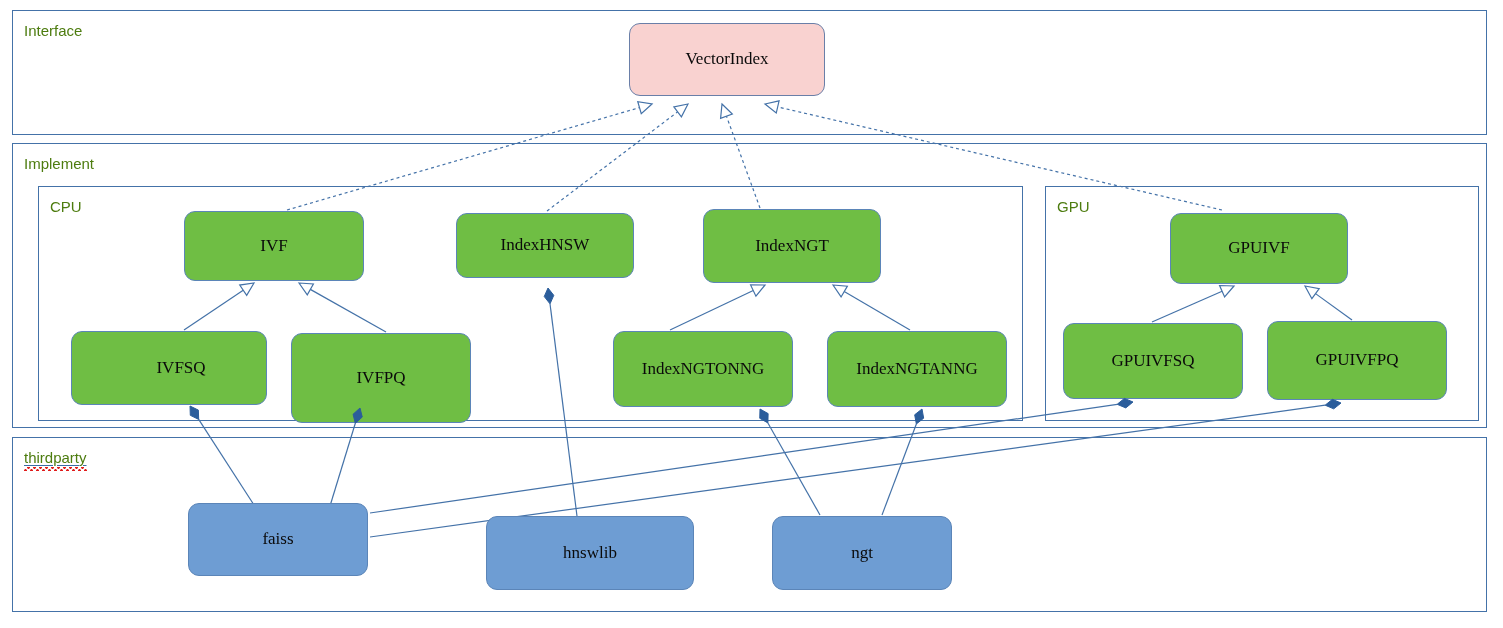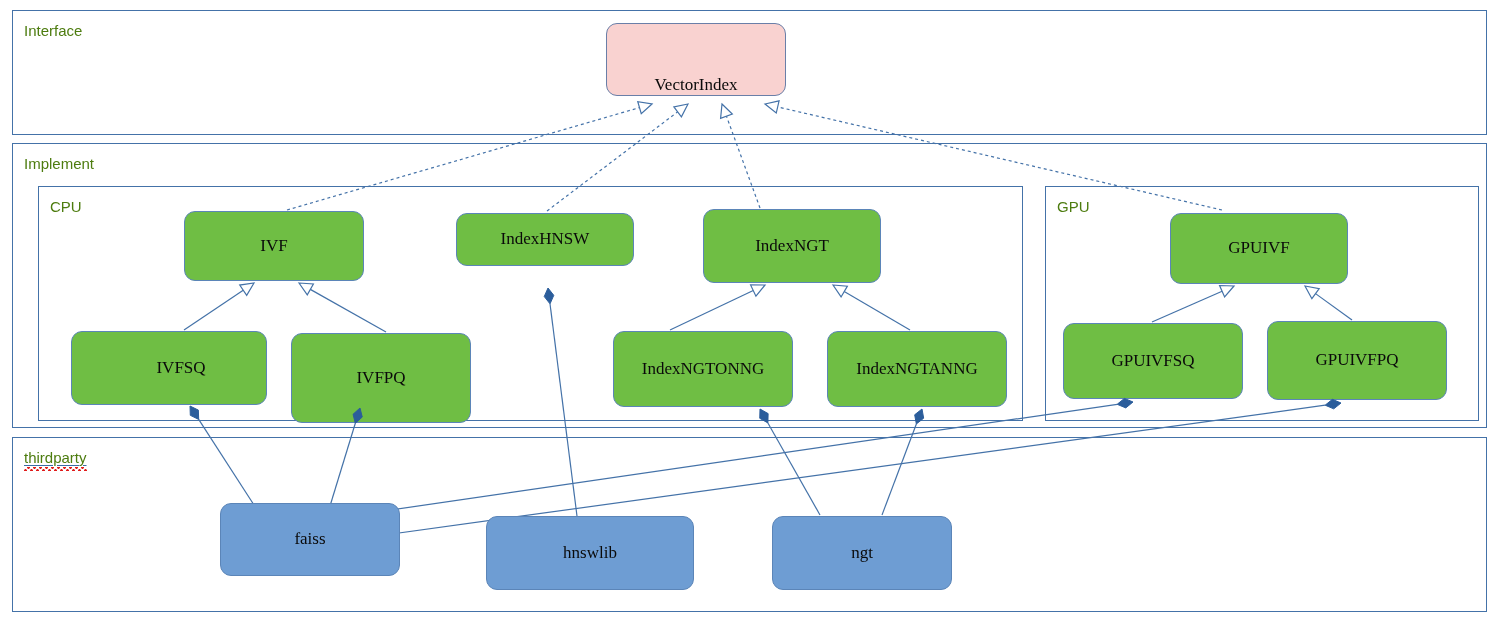--- a/index.html
+++ b/index.html
@@ -148,27 +148,27 @@
       <line x1="254" y1="505" x2="198.68639207094574" y2="419.4367627347442" class="edge-line"></line>
       <line x1="330" y1="506" x2="355.3165716464942" y2="423.2991992881189" class="edge-line"></line>
       <line x1="370" y1="513" x2="1117.1666707184963" y2="404.3034070121191" class="edge-line"></line>
       <line x1="370" y1="537" x2="1325.150214345466" y2="405.1873030666401" class="edge-line"></line>
       <line x1="577" y1="516" x2="550.0188229246139" y2="303.87212506248153" class="edge-line"></line>
       <line x1="820" y1="515" x2="767.8815715176283" y2="422.92410968114336" class="edge-line"></line>
       <line x1="882" y1="515" x2="916.3510839610522" y2="423.9696275032119" class="edge-line"></line>
     </svg>
 
   <div id="nodes-layer">
-      <div class="node iface" style="left: 606px; top: 23px; width: 180px; height: 73px; align-items: flex-end;">
+      <div class="node iface" style="left: 629px; top: 23px; width: 196px; height: 73px;">
         <span>VectorIndex</span>
       </div>
       <div class="node cpu-node" style="left: 184px; top: 211px; width: 180px; height: 70px;">
         <span>IVF</span>
       </div>
-      <div class="node cpu-node" style="left: 456px; top: 213px; width: 178px; height: 53px;">
+      <div class="node cpu-node" style="left: 456px; top: 213px; width: 178px; height: 65px;">
         <span>IndexHNSW</span>
       </div>
       <div class="node cpu-node" style="left: 703px; top: 209px; width: 178px; height: 74px;">
         <span>IndexNGT</span>
       </div>
       <div class="node cpu-node" style="left: 71px; top: 331px; width: 196px; height: 74px; padding-left: 24px;">
         <span>IVFSQ</span>
       </div>
       <div class="node cpu-node" style="left: 291px; top: 333px; width: 180px; height: 90px;">
         <span>IVFPQ</span>
@@ -181,21 +181,21 @@
       </div>
       <div class="node gpu-node" style="left: 1170px; top: 213px; width: 178px; height: 71px;">
         <span>GPUIVF</span>
       </div>
       <div class="node gpu-node" style="left: 1063px; top: 323px; width: 180px; height: 76px;">
         <span>GPUIVFSQ</span>
       </div>
       <div class="node gpu-node" style="left: 1267px; top: 321px; width: 180px; height: 79px;">
         <span>GPUIVFPQ</span>
       </div>
-      <div class="node tp-node" style="left: 188px; top: 503px; width: 180px; height: 73px; margin-left: 32px;">
+      <div class="node tp-node" style="left: 188px; top: 503px; width: 180px; height: 73px;">
         <span>faiss</span>
       </div>
       <div class="node tp-node" style="left: 486px; top: 516px; width: 208px; height: 74px;">
         <span>hnswlib</span>
       </div>
       <div class="node tp-node" style="left: 772px; top: 516px; width: 180px; height: 74px;">
         <span>ngt</span>
       </div>
     </div>
 

